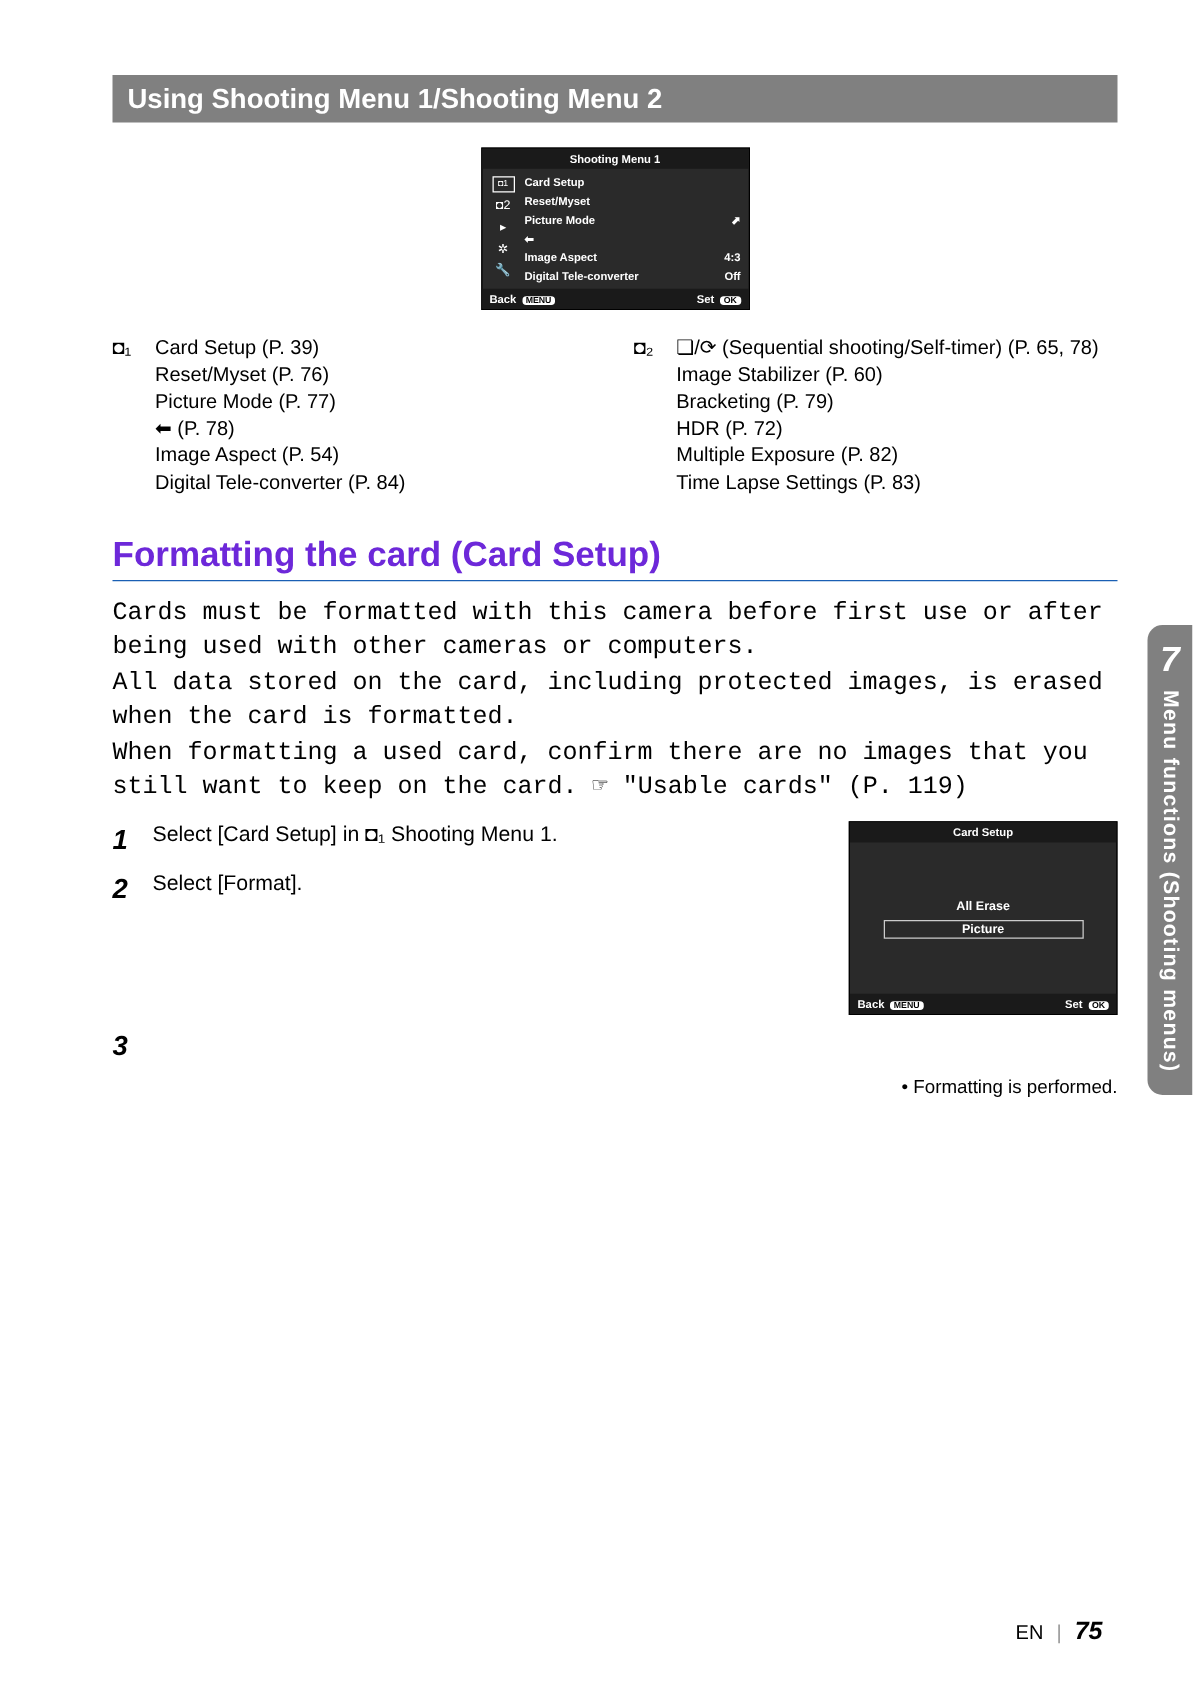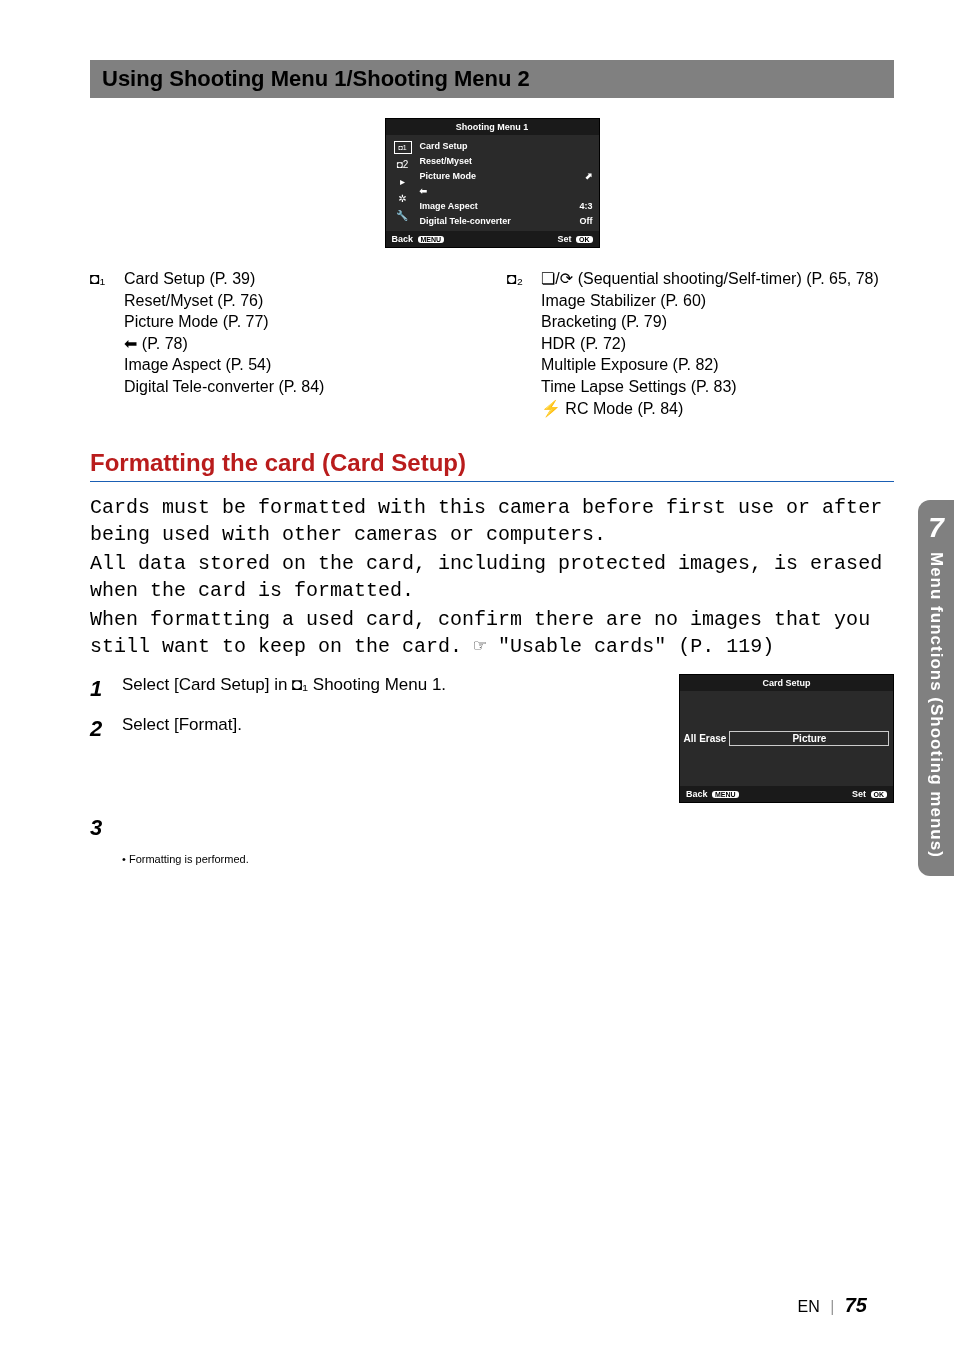--- a/index.html
+++ b/index.html
@@ -9,21 +9,21 @@
       font-family: Arial, Helvetica, sans-serif;
       position: relative;
       background: #fff;
       color: #000;
     }
     .page-container {
       padding: 60px 60px 40px 90px;
     }
     .heading-bar {
       background: #808080;
-      color: #000000;
+      color: #ffffff;
       padding: 6px 12px;
       font-size: 22px;
       font-weight: bold;
       margin-bottom: 20px;
     }
     .menu-screenshot {
       width: 215px;
       margin: 0 auto 20px auto;
       background: #2a2a2a;
       border: 1px solid #000;
@@ -105,23 +105,23 @@
       flex: 1;
       display: flex;
       gap: 10px;
     }
     .col-icon {
       width: 24px;
       font-size: 16px;
       flex-shrink: 0;
     }
     .section-heading {
-      font-size: 24px;
-      font-weight: bold;
-      color: #b91c1c;
+      font-size: 28px;
+      font-weight: bold;
+      color: #6d28d9;
       border-bottom: 1px solid #1a5fb4;
       padding-bottom: 4px;
       margin-bottom: 12px;
     }
     .body-text {
       font-size: 20px;
       line-height: 1.35;
       margin-bottom: 2px;
       font-family: Liberation Mono, monospace;
     }
@@ -142,35 +142,36 @@
     }
     .step-num {
       font-size: 22px;
       font-weight: bold;
       font-style: italic;
       width: 20px;
       flex-shrink: 0;
     }
     .step-sub {
       margin-left: 32px;
-      font-size: 11px;
+      font-size: 15px;
       margin-top: 4px;
+      text-align: right;
     }
     .card-setup-screenshot {
       width: 215px;
       background: #2a2a2a;
       border: 1px solid #000;
       color: #fff;
       font-size: 9px;
       flex-shrink: 0;
     }
     .card-setup-body {
-      height: 95px;
-      display: flex;
-      flex-direction: row;
+      height: 121px;
+      display: flex;
+      flex-direction: column;
       justify-content: center;
       align-items: center;
       gap: 3px;
       font-weight: bold;
       font-size: 10px;
     }
     .card-setup-option {
       padding: 2px 0;
     }
     .card-setup-option-selected {
@@ -200,21 +201,21 @@
     }
     .side-tab-text {
       writing-mode: vertical-rl;
       font-size: 17px;
       font-weight: bold;
       letter-spacing: 1px;
     }
     .page-footer {
       position: absolute;
       bottom: 40px;
-      right: 87px;
+      right: 72px;
       font-size: 16px;
     }
     .page-footer .divider {
       color: #999;
       margin: 0 6px;
     }
     .page-num {
       font-weight: bold;
       font-style: italic;
       font-size: 20px;
@@ -284,21 +285,20 @@
     </div>
     <div class="col">
       <div class="col-icon">◘₂</div>
       <div>
         <div>❏/⟳ (Sequential shooting/Self-timer) (P. 65, 78)</div>
         <div>Image Stabilizer (P. 60)</div>
         <div>Bracketing (P. 79)</div>
         <div>HDR (P. 72)</div>
         <div>Multiple Exposure (P. 82)</div>
         <div>Time Lapse Settings (P. 83)</div>
-        <div>⚡ RC Mode (P. 84)</div>
       </div>
     </div>
   </div>
 
   <div class="section-heading">Formatting the card (Card Setup)</div>
 
   <div class="body-text">Cards must be formatted with this camera before first use or after being used with other cameras or computers.</div>
   <div class="body-text">All data stored on the card, including protected images, is erased when the card is formatted.</div>
   <div class="body-text">When formatting a used card, confirm there are no images that you still want to keep on the card. ☞ "Usable cards" (P. 119)</div>
 

